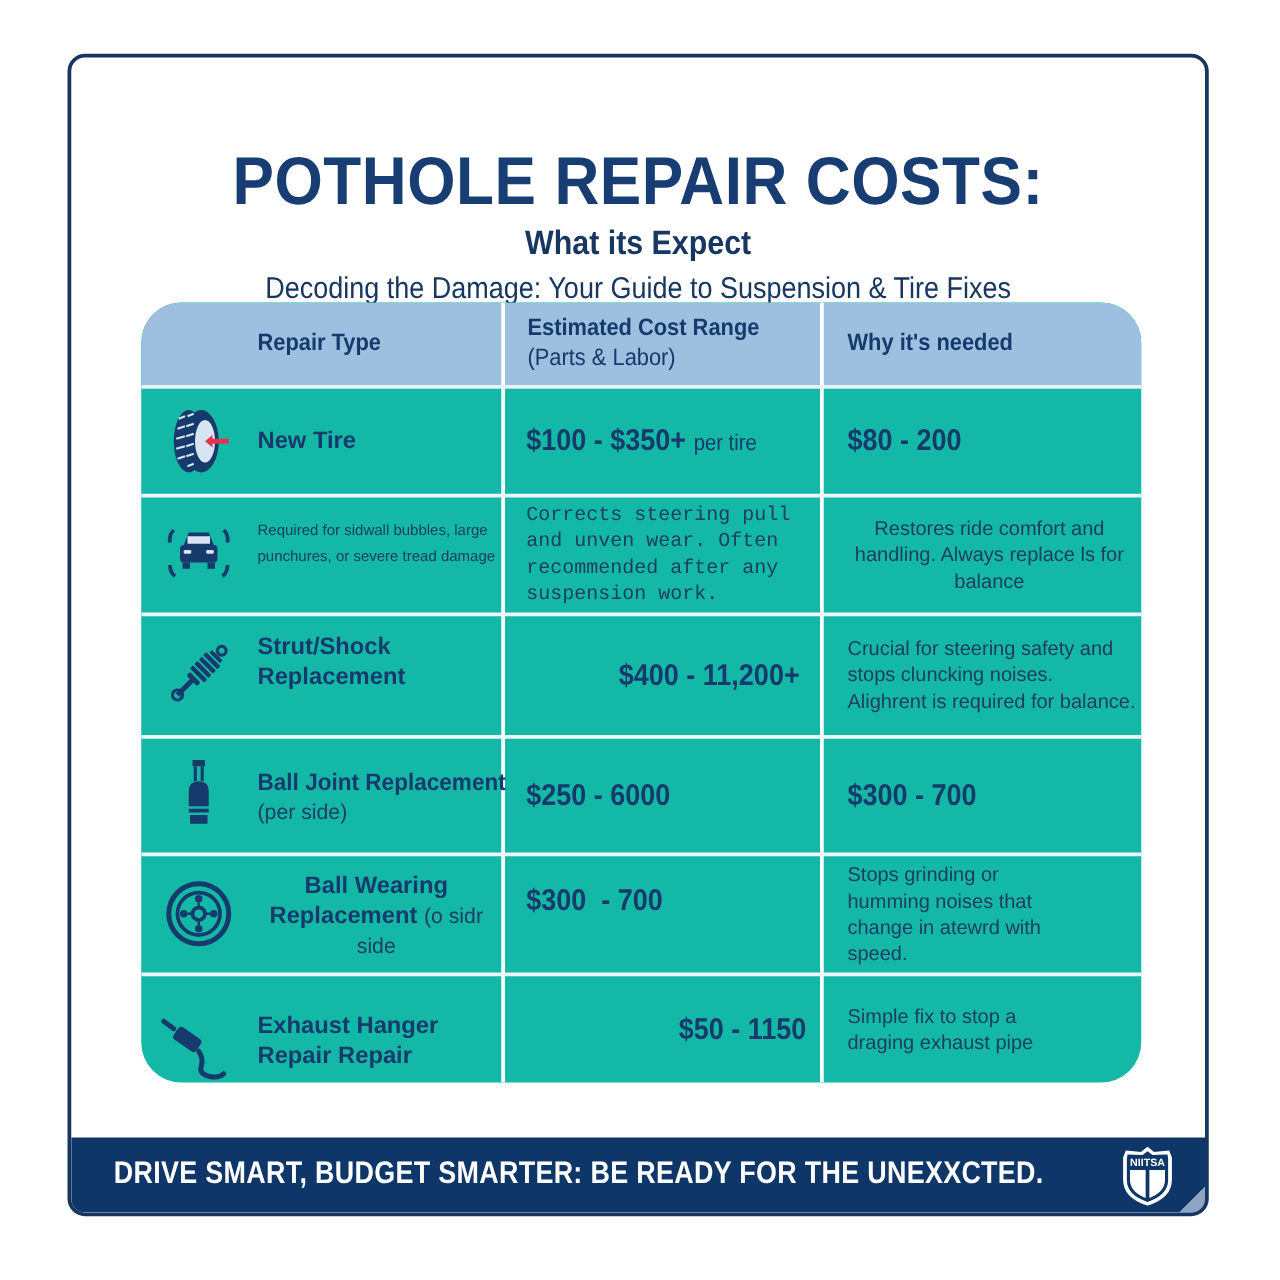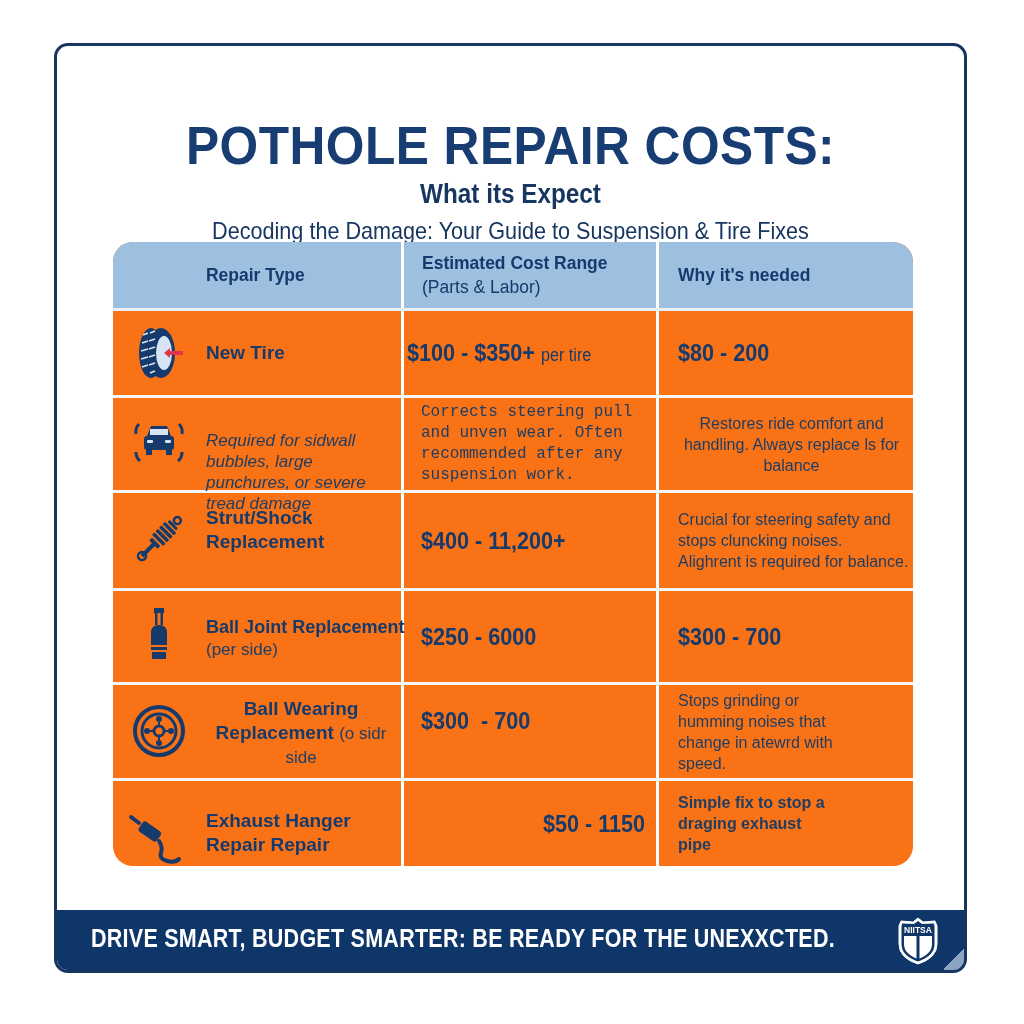--- a/index.html
+++ b/index.html
@@ -20,21 +20,21 @@
   .subtitle {
     position: absolute; left: 0; right: 0; top: 133px; text-align: center;
     font-size: 27px; font-weight: bold; color: #173660; transform: scaleX(0.9);
   }
   .tagline {
     position: absolute; left: 0; right: 0; top: 171px; text-align: center;
     font-size: 24px; color: #173660; transform: scaleX(0.9);
   }
   .table {
     position: absolute; left: 113px; top: 242px; width: 800px; height: 624px;
-    border-radius: 20px; overflow: hidden; background: #f97316;
+    border-radius: 32px; overflow: hidden; background: #14b8a6;
   }
   .hdr {
     position: absolute; left: 0; top: 0; width: 800px; height: 66px; background: #9dbfe0;
   }
   .cell {
     position: absolute; box-sizing: border-box; display: flex; align-items: center;
   }
   .vline { position: absolute; top: 0; width: 3px; height: 624px; background: #ffffff; }
   .hline { position: absolute; left: 0; width: 800px; height: 3px; background: #f0f5fb; }
   .hcell-text { font-weight: bold; font-size: 19px; color: #163a6b; line-height: 24px; transform-origin: left center; transform: scaleX(0.92); white-space: nowrap; }
@@ -107,42 +107,42 @@
       <ellipse cx="30" cy="30" rx="14" ry="25" fill="#163a6b"></ellipse>
       <ellipse cx="33" cy="30" rx="8" ry="17" fill="#d6e4f3"></ellipse>
       <path d="M12 12 l5 -2 M11 20 l6 -2 M10 28 l7 -2 M10 36 l7 -2 M11 44 l6 -2 M19 10 l5 -2 M18 18 l6 -2 M18 26 l6 -2 M18 34 l6 -2 M18 42 l6 -2 M19 50 l5 -2" stroke="#d6e4f3" stroke-width="1.6"></path>
       <rect x="36" y="28" width="16" height="4" fill="#e0344f"></rect>
       <path d="M33 30 l6 -5 l0 10 z" fill="#e0344f"></path>
     </svg>
     <div class="rt-text" style="top:30px;">
       <span class="name-bold">New Tire</span>
     </div>
   </div>
-  <div class="cell" style="left:291px; top:69px; width:252px; height:84px; padding-left:3px;">
+  <div class="cell" style="left:291px; top:69px; width:252px; height:84px; padding-left:17px;">
     <span class="cost"><span>$100 - $350+</span> <span class="cost-unit">per tire</span></span>
   </div>
   <div class="cell" style="left:546px; top:69px; width:254px; height:84px; padding-left:19px;">
     <span class="cost">$80 - 200</span>
   </div>
 
   <div class="cell" style="left:0; top:156px; width:288px; height:92px;">
     <svg class="icon" style="top:16px;" viewBox="0 0 56 60">
       <path d="M16 22 l4 -10 h16 l4 10 z" fill="#163a6b"></path>
       <rect x="13" y="22" width="30" height="14" rx="3" fill="#163a6b"></rect>
       <rect x="19" y="15" width="18" height="6" fill="#d6e4f3"></rect>
       <rect x="16" y="26" width="6" height="3" rx="1" fill="#d6e4f3"></rect>
       <rect x="34" y="26" width="6" height="3" rx="1" fill="#d6e4f3"></rect>
       <rect x="15" y="36" width="6" height="5" fill="#163a6b"></rect>
       <rect x="35" y="36" width="6" height="5" fill="#163a6b"></rect>
       <path d="M8 10 q-4 4 -3 10" stroke="#163a6b" stroke-width="3" fill="none"></path>
       <path d="M48 10 q4 4 3 10" stroke="#163a6b" stroke-width="3" fill="none"></path>
       <path d="M5 38 q0 6 4 9" stroke="#163a6b" stroke-width="3" fill="none"></path>
       <path d="M51 38 q0 6 -4 9" stroke="#163a6b" stroke-width="3" fill="none"></path>
     </svg>
-    <div class="rt-text desc" style="top:32px; font-size:17px; line-height:21px;font-style:italic;">Required for sidwall bubbles, large punchures, or severe tread damage</div>
+    <div class="rt-text desc" style="top:16px; font-size:12px; line-height:21px;">Required for sidwall bubbles, large punchures, or severe tread damage</div>
   </div>
   <div class="cell" style="left:291px; top:156px; width:252px; height:92px; padding-left:17px; padding-right:6px;font-family:Liberation Mono, monospace;">
     <span class="desc">Corrects steering pull and unven wear. Often recommended after any suspension work.</span>
   </div>
   <div class="cell" style="left:546px; top:156px; width:254px; height:92px; padding-left:19px; padding-right:8px;text-align:center;">
     <span class="desc">Restores ride comfort and handling. Always replace ls for balance</span>
   </div>
 
   <div class="cell" style="left:0; top:251px; width:288px; height:95px;">
     <svg class="icon" style="top:16px;" viewBox="0 0 56 60">
@@ -155,21 +155,21 @@
         <rect x="36" y="22" width="3.5" height="16" rx="1" fill="#163a6b"></rect>
         <rect x="41" y="22" width="3.5" height="16" rx="1" fill="#163a6b"></rect>
         <rect x="46" y="24" width="3" height="12" rx="1" fill="#163a6b"></rect>
         <circle cx="54" cy="30" r="3.5" fill="none" stroke="#163a6b" stroke-width="2.5"></circle>
       </g>
     </svg>
     <div class="rt-text" style="top:13px;">
       <div class="name-bold" style="width:120px;">Strut/Shock Replacement</div>
     </div>
   </div>
-  <div class="cell" style="left:291px; top:251px; width:252px; height:95px; padding-left:17px;">
+  <div class="cell" style="left:291px; top:251px; width:252px; height:95px; padding-left:17px;justify-content:flex-end;">
     <span class="cost">$400 - 11,200+</span>
   </div>
   <div class="cell" style="left:546px; top:251px; width:254px; height:95px; padding-left:19px; padding-right:4px;">
     <span class="desc">Crucial for steering safety and stops cluncking noises. Alighrent is required for balance.</span>
   </div>
 
   <div class="cell" style="left:0; top:349px; width:288px; height:91px;">
     <svg class="icon" style="top:14px;" viewBox="0 0 56 60">
       <rect x="23" y="3" width="10" height="5" fill="#163a6b"></rect>
       <rect x="24" y="8" width="2.5" height="12" fill="#163a6b"></rect>
@@ -223,16 +223,16 @@
         </g>
       <path d="M32 34 q4 6 2 12 q-2 6 6 8 q8 2 12 -2" stroke="#163a6b" stroke-width="4" fill="none" stroke-linecap="round"></path>
     </svg>
     <div class="rt-text" style="top:14px;">
       <div class="name-bold" style="width:200px;">Exhaust Hanger Repair Repair</div>
     </div>
   </div>
   <div class="cell" style="left:291px; top:539px; width:252px; height:85px; padding-left:17px;justify-content:flex-end;">
     <span class="cost">$50 - 1150</span>
   </div>
-  <div class="cell" style="left:546px; top:539px; width:254px; height:85px; padding-left:19px; padding-right:84px;font-weight:bold;">
+  <div class="cell" style="left:546px; top:539px; width:254px; height:85px; padding-left:19px; padding-right:84px;">
     <span class="desc">Simple fix to stop a draging exhaust pipe</span>
   </div>
 </div>
 
 </body></html>

